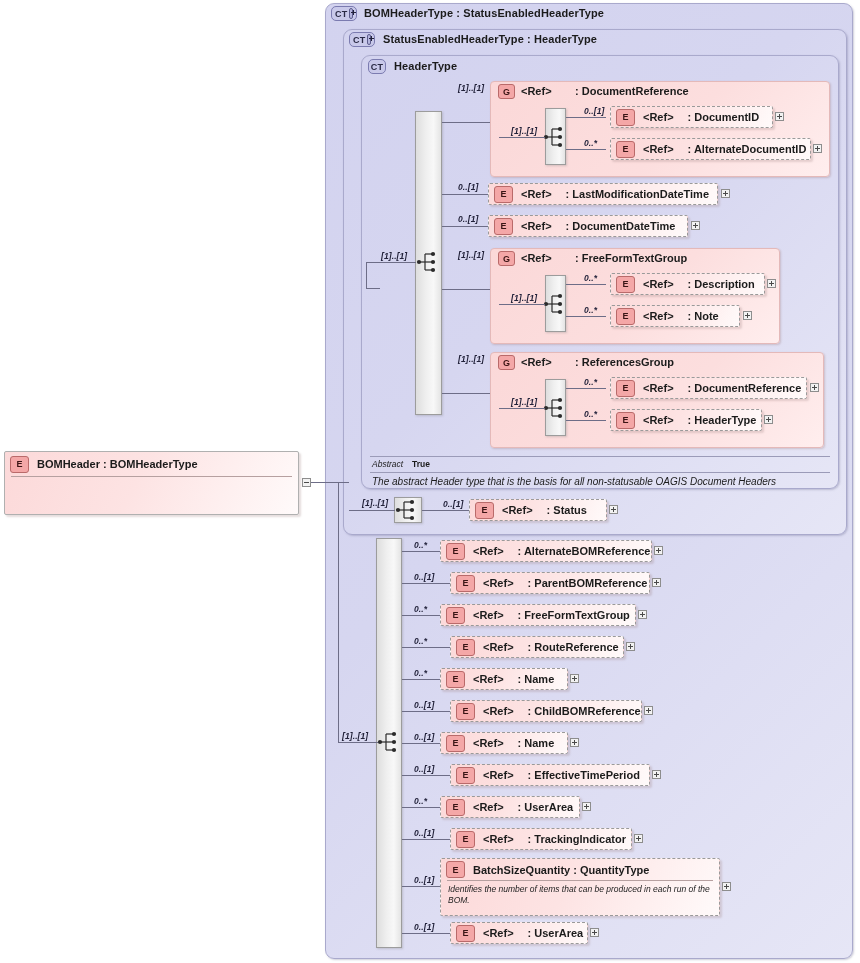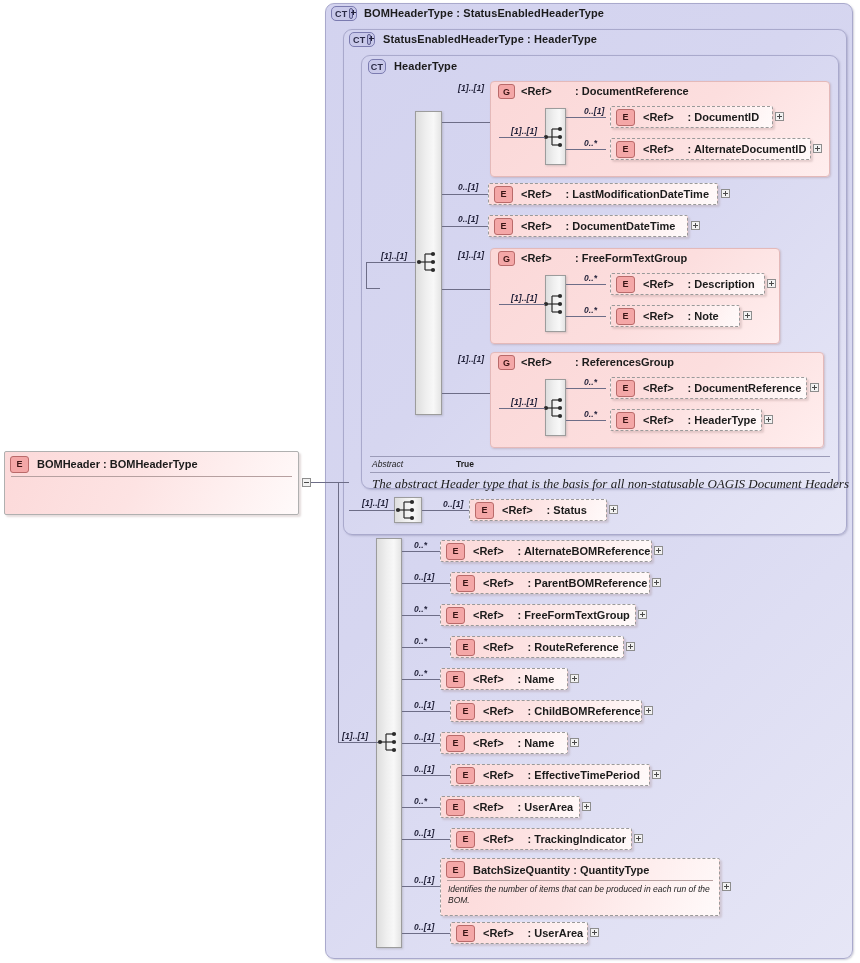--- a/index.html
+++ b/index.html
@@ -114,21 +114,21 @@
 
   
   .ln{position:absolute;background:#6d6d87;}
   .lnh{height:1px;}
   .lnv{width:1px;}
 
   
   .info-sep{position:absolute;height:1px;background:#9b9bb8;}
   .info-key{position:absolute;font-size:8.5px;font-style:italic;color:#1b1b1b;}
   .info-val{position:absolute;font-size:8.5px;font-weight:bold;color:#1b1b1b;}
-  .info-doc{position:absolute;font-size:13px;font-style:italic;color:#1b1b1b;white-space:nowrap;font-family:Liberation Serif, serif;}
+  .info-doc{position:absolute;font-size:10px;font-style:italic;color:#1b1b1b;white-space:nowrap;}
 </style>
 </head>
 <body>
 
 <div id="stage">
 
   <div class="abs ct-box" style="left:325px;top:3px;width:528px;height:956px;"></div>
   <div class="abs ct-tag" style="left:331px;top:6px;width:26px;">CT<span class="ct-plus"></span></div>
   <div class="ct-title abs" style="left:364px;top:7px;">BOMHeaderType : StatusEnabledHeaderType</div>
 
@@ -304,21 +304,21 @@
   <div class="abs el-box" style="left:610px;top:409px;width:152px;height:22px;">
     <span class="el-tag">E</span>
     <span class="el-name">&lt;Ref&gt;</span>
     <span class="el-type">: HeaderType</span>
   </div>
   <div class="exp plus abs" style="left:764px;top:415px;"></div>
   <div class="occ abs" style="left:584px;top:409px;">0..*</div>
 
   <div class="info-sep abs" style="left:370px;top:456px;width:460px;"></div>
   <div class="info-key abs" style="left:372px;top:459px;">Abstract</div>
-  <div class="info-val abs" style="left:412px;top:459px;margin-left:44px;">True</div>
+  <div class="info-val abs" style="left:412px;top:459px;">True</div>
   <div class="info-sep abs" style="left:370px;top:472px;width:460px;"></div>
   <div class="info-doc abs" style="left:372px;top:476px;">The abstract Header type that is the basis for all non-statusable OAGIS Document Headers</div>
 
   <div class="seq-bar abs" style="left:394px;top:497px;width:28px;height:26px;"></div>
   <svg class="seq-ico abs" viewBox="0 0 26 24" style="left:395px;top:498px;">
     <line x1="3" y1="12" x2="9" y2="12" stroke="#2b2b2b" stroke-width="1.2"></line>
     <line x1="9" y1="4" x2="9" y2="20" stroke="#2b2b2b" stroke-width="1.2"></line>
     <line x1="9" y1="4" x2="16" y2="4" stroke="#2b2b2b" stroke-width="1.2"></line>
     <line x1="9" y1="12" x2="16" y2="12" stroke="#2b2b2b" stroke-width="1.2"></line>
     <line x1="9" y1="20" x2="16" y2="20" stroke="#2b2b2b" stroke-width="1.2"></line>

